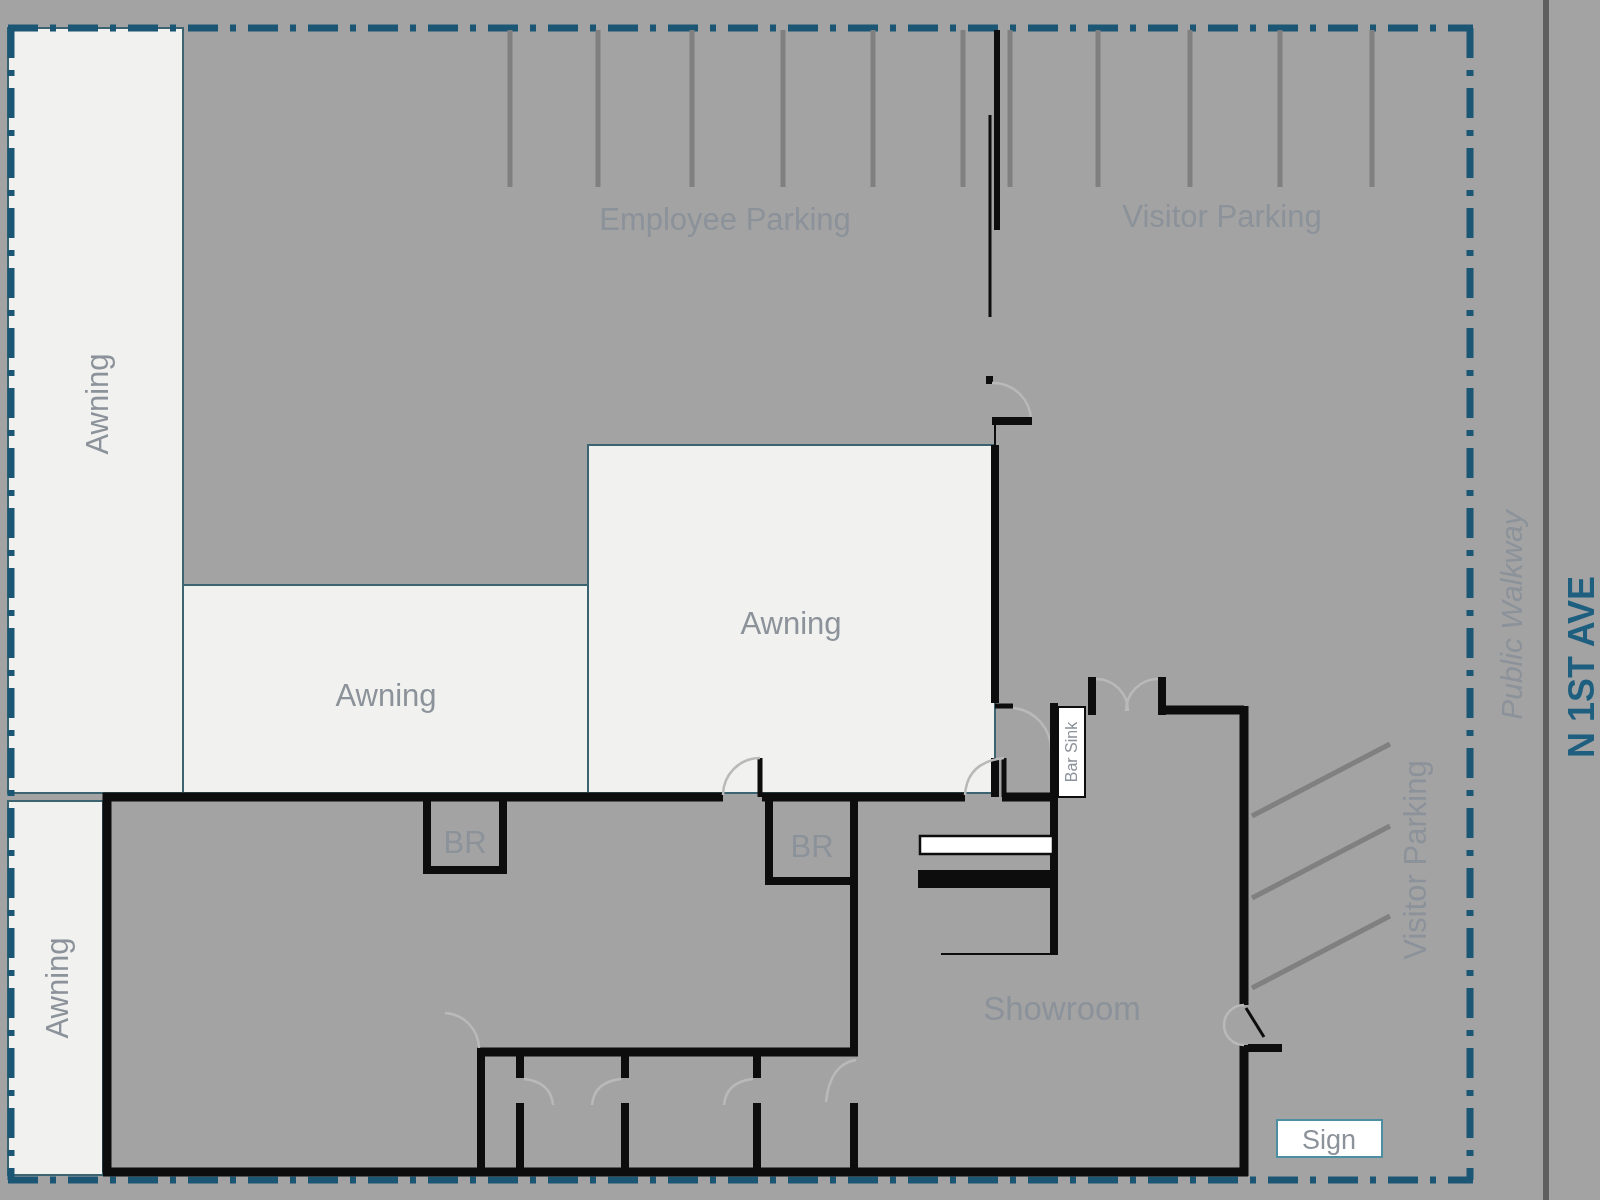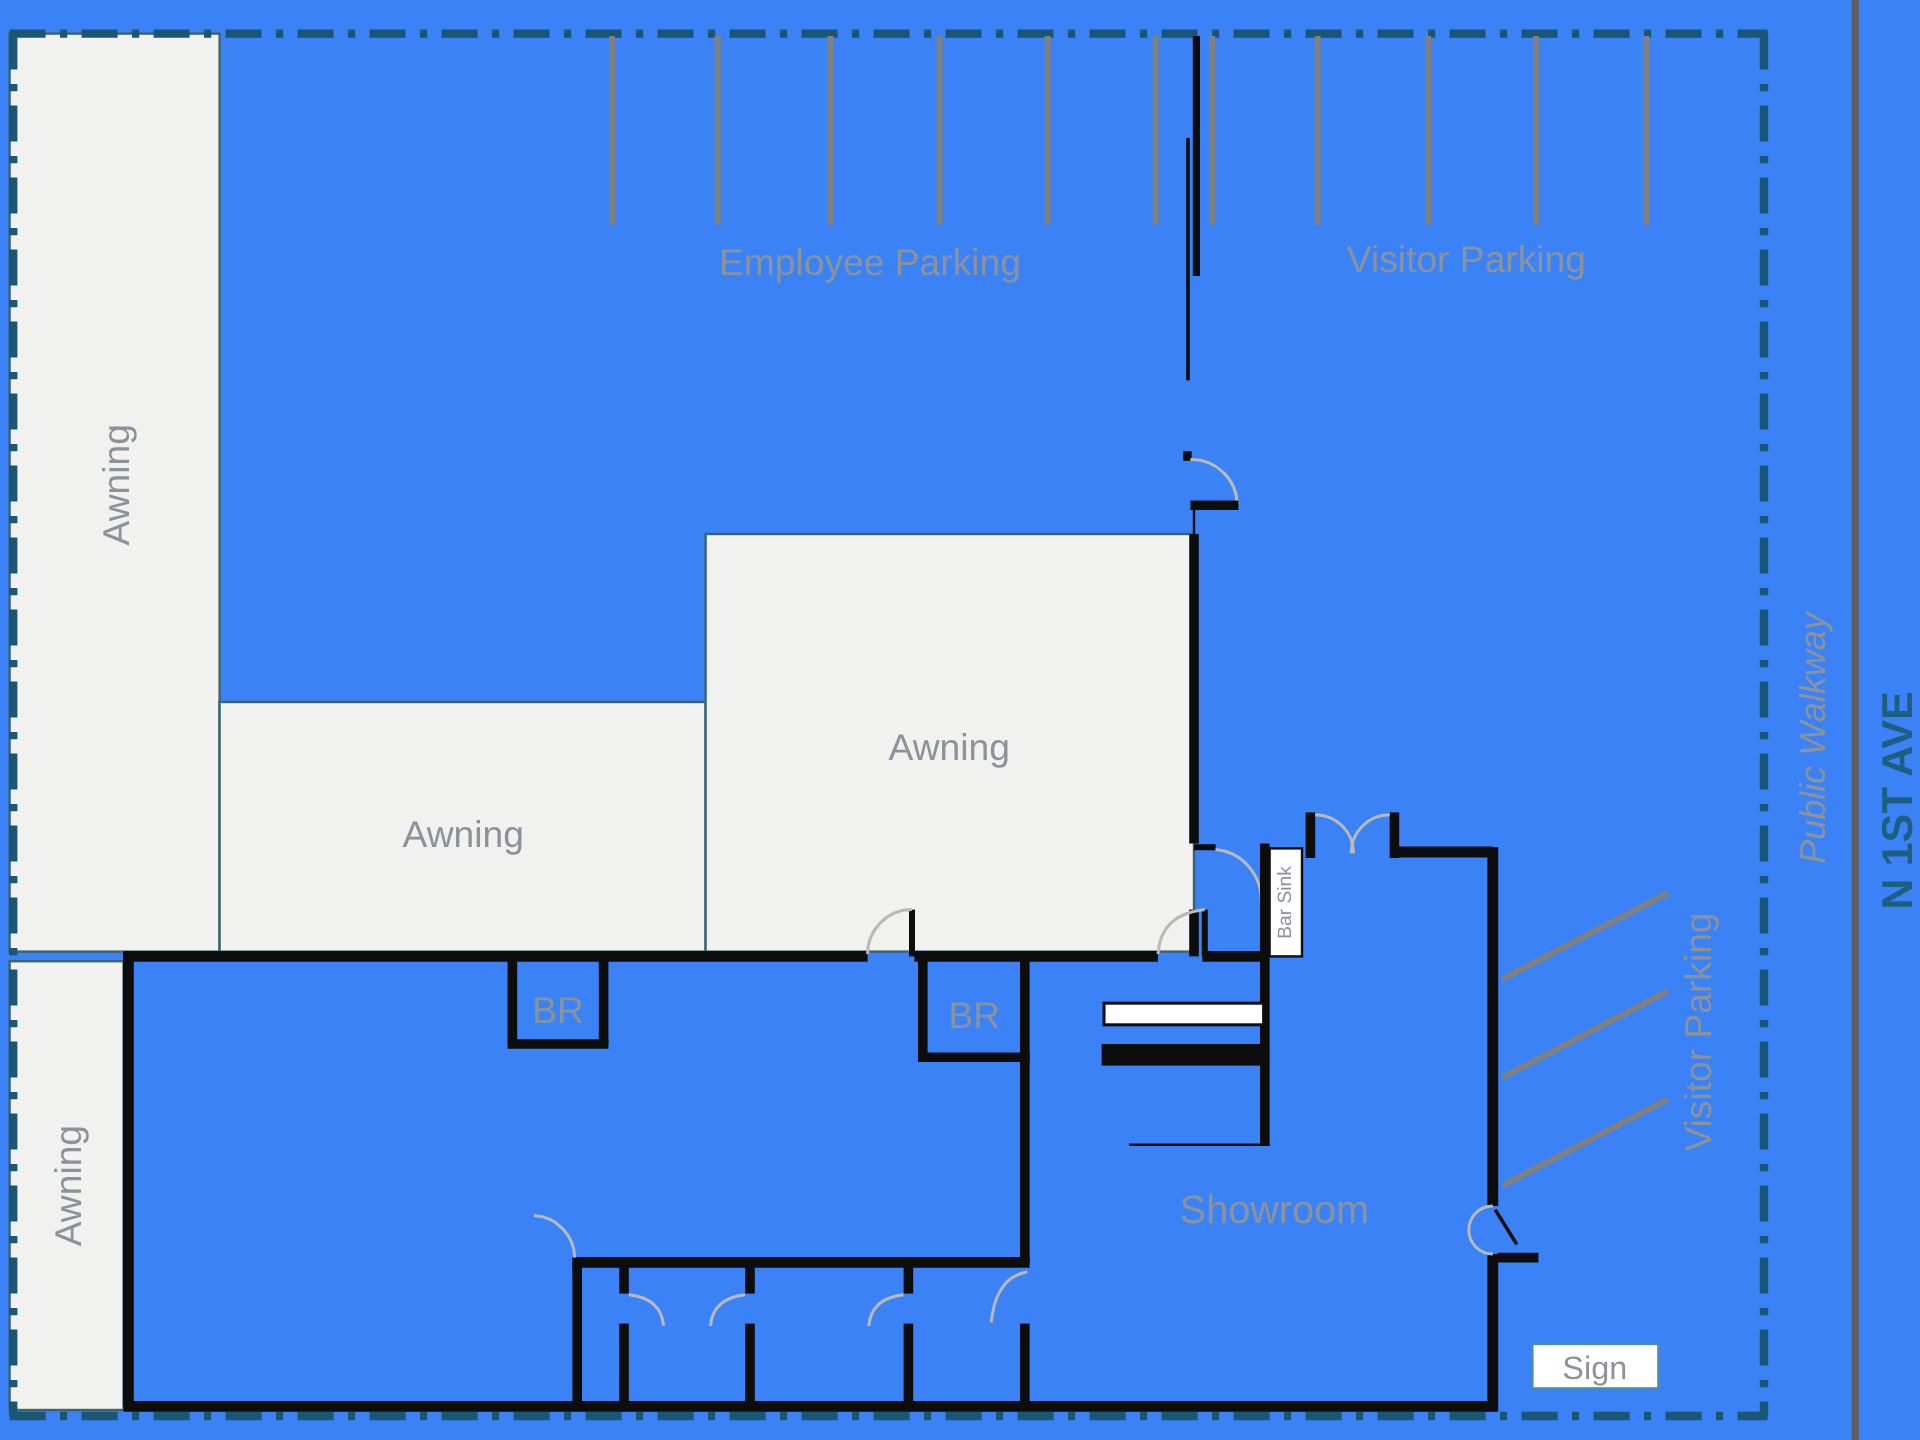--- a/index.html
+++ b/index.html
@@ -1,16 +1,16 @@
 <!DOCTYPE html>
 <html style="--boundary: #1b5674; --street-text: #1e5f80; --street-line: #5f5f5f; --label-gray: #8c929a; --wall: #0d0d0d; --stall-gray: #808080; --awning-fill: #f1f1ef; --awning-border: #3c6470; --sign-border: #4b8fa0; --door-arc: #b9b9b9;"><head>
 <meta charset="utf-8">
 <style>
   html,body{margin:0;padding:0;background:#ffffff;}
-  .stage{width:1600px;height:1200px;position:relative;background:#3b82f6;overflow:hidden;}
+  .stage{width:1600px;height:1200px;position:relative;background:#a3a3a3;overflow:hidden;}
   svg{display:block;}
   
   .boundary{stroke:var(--boundary,#1b5674);stroke-width:7;fill:none;stroke-dasharray:30 12 6 12;}
   .street-line{stroke:var(--street-line,#5f5f5f);stroke-width:6;fill:none;}
   .stall{stroke:var(--stall-gray,#808080);stroke-width:5;fill:none;}
   .diag{stroke:var(--stall-gray,#808080);stroke-width:5;fill:none;}
   .gate-thick{stroke:var(--wall,#0d0d0d);stroke-width:6;fill:none;}
   .gate-thin{stroke:var(--wall,#0d0d0d);stroke-width:3;fill:none;}
   .awning{fill:var(--awning-fill,#f1f1ef);stroke:var(--awning-border,#3c6470);stroke-width:2;}
   .wall{stroke:var(--wall,#0d0d0d);stroke-width:9;fill:none;stroke-linecap:butt;}

